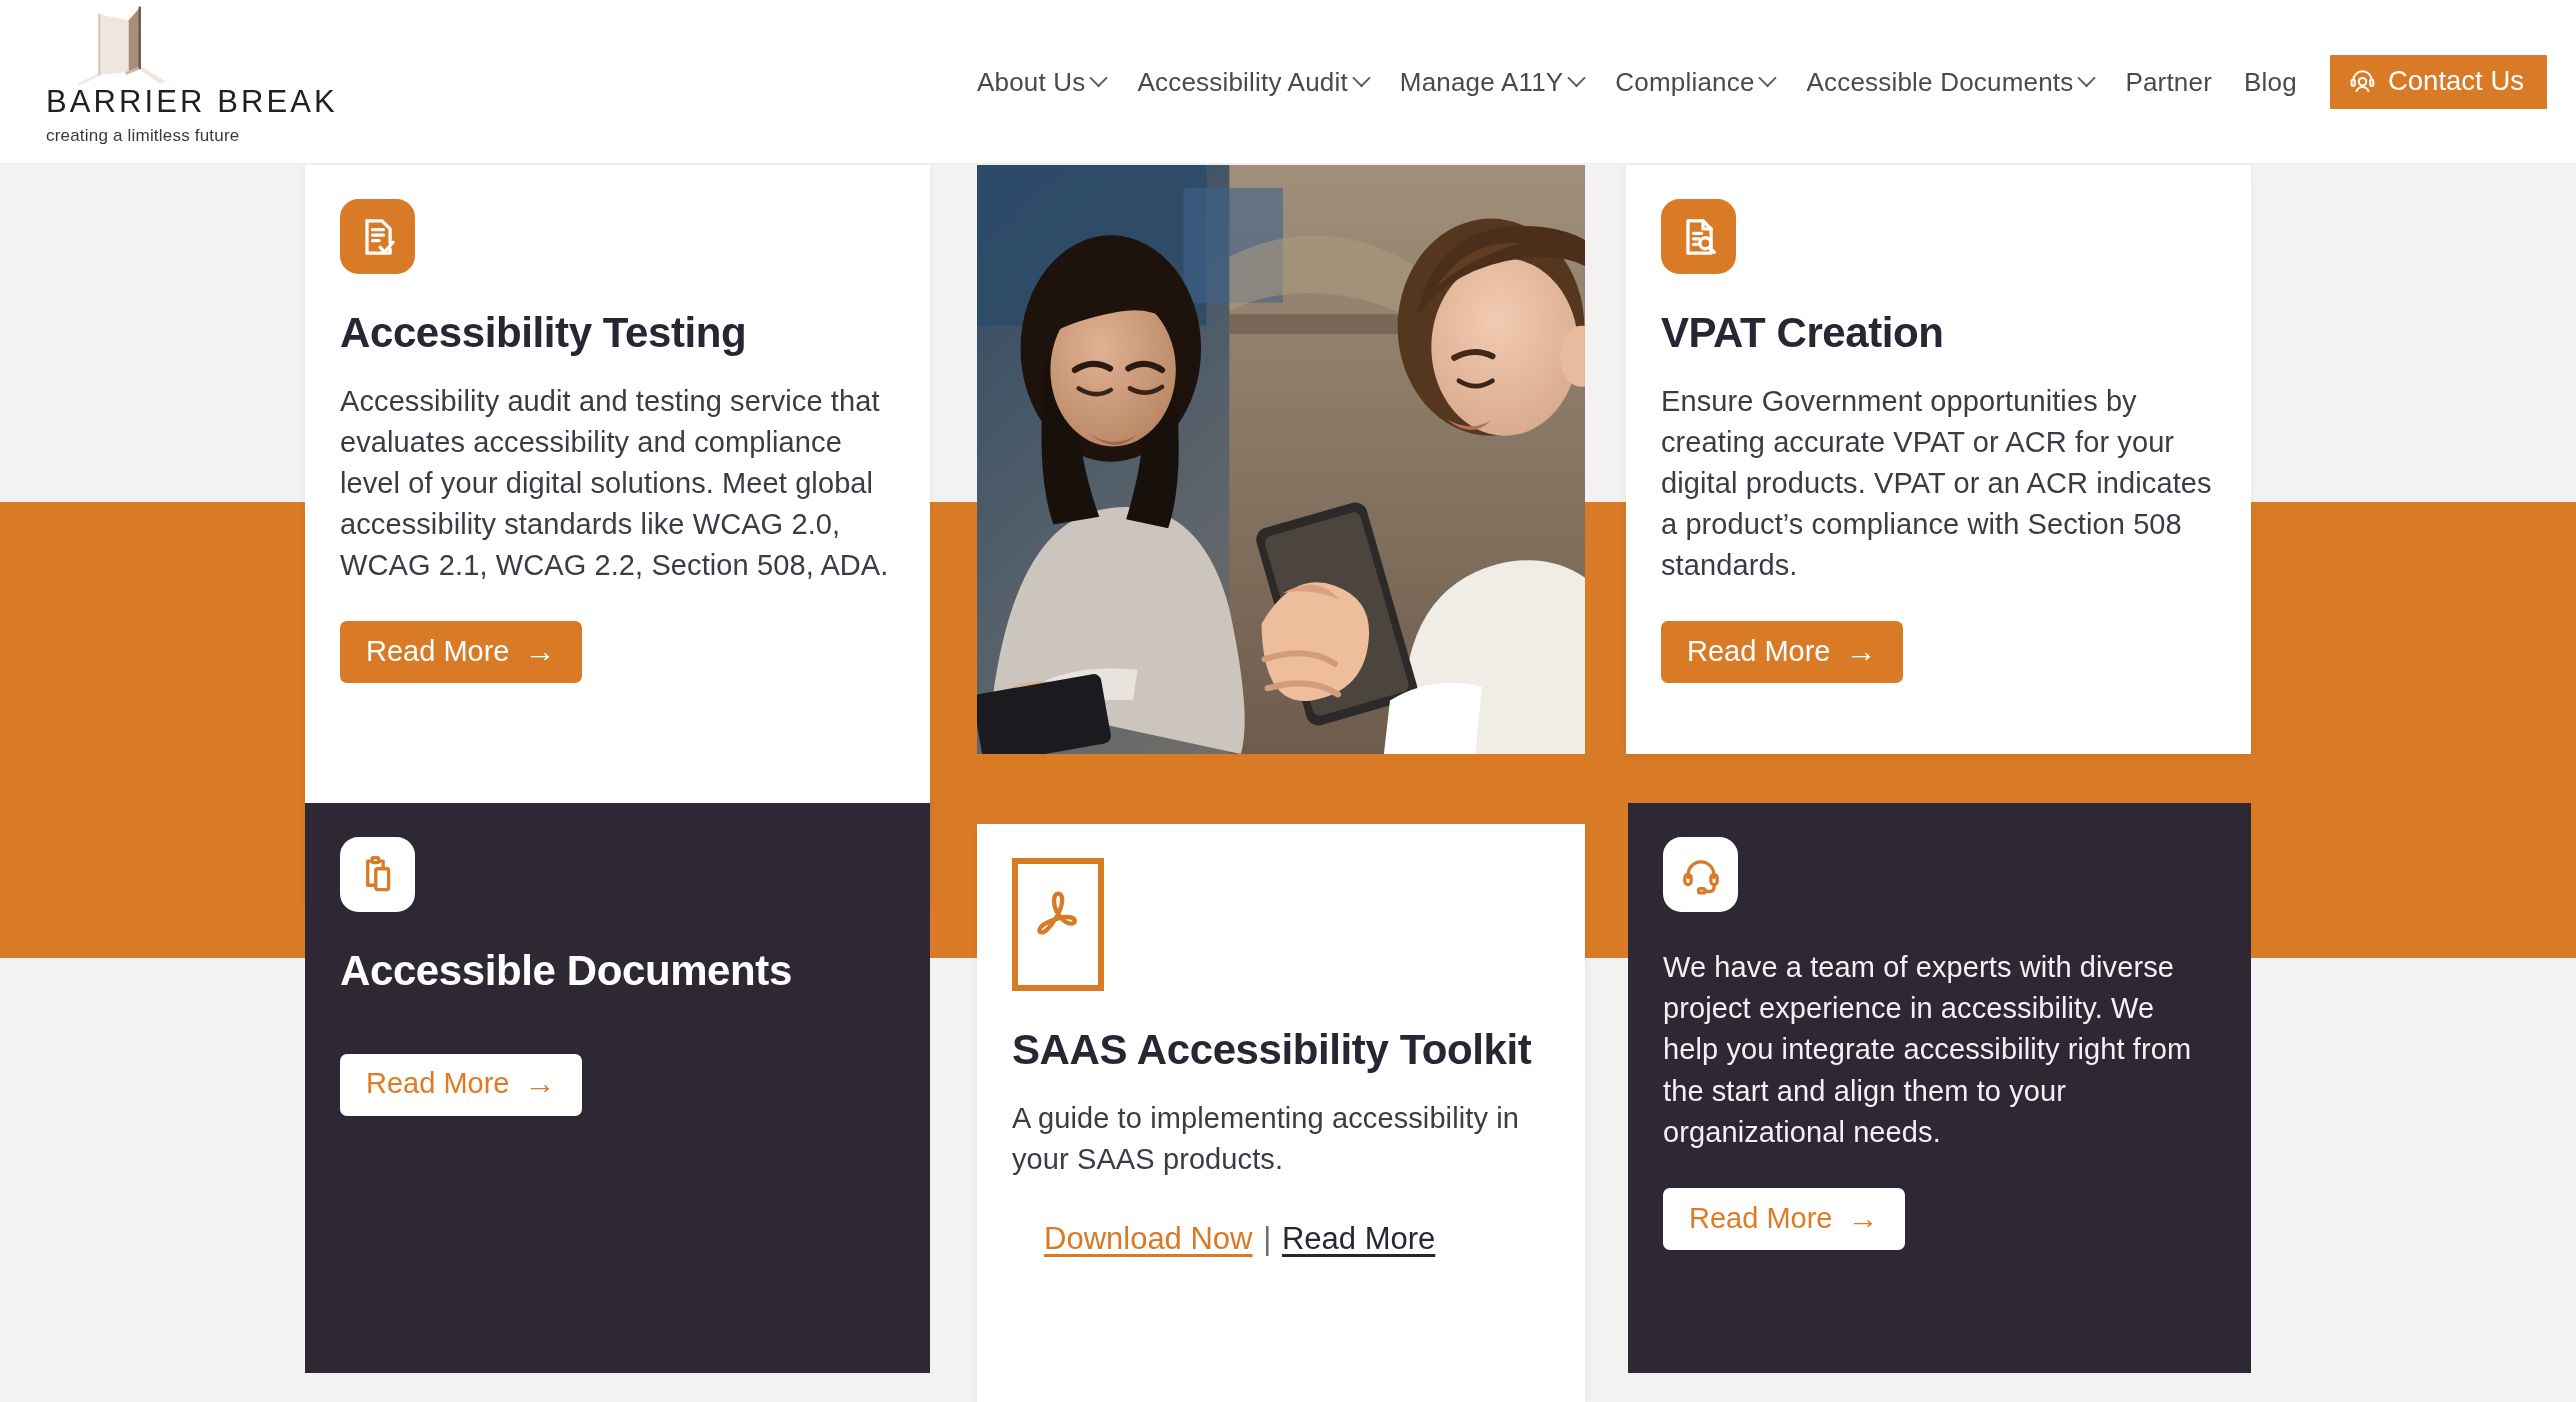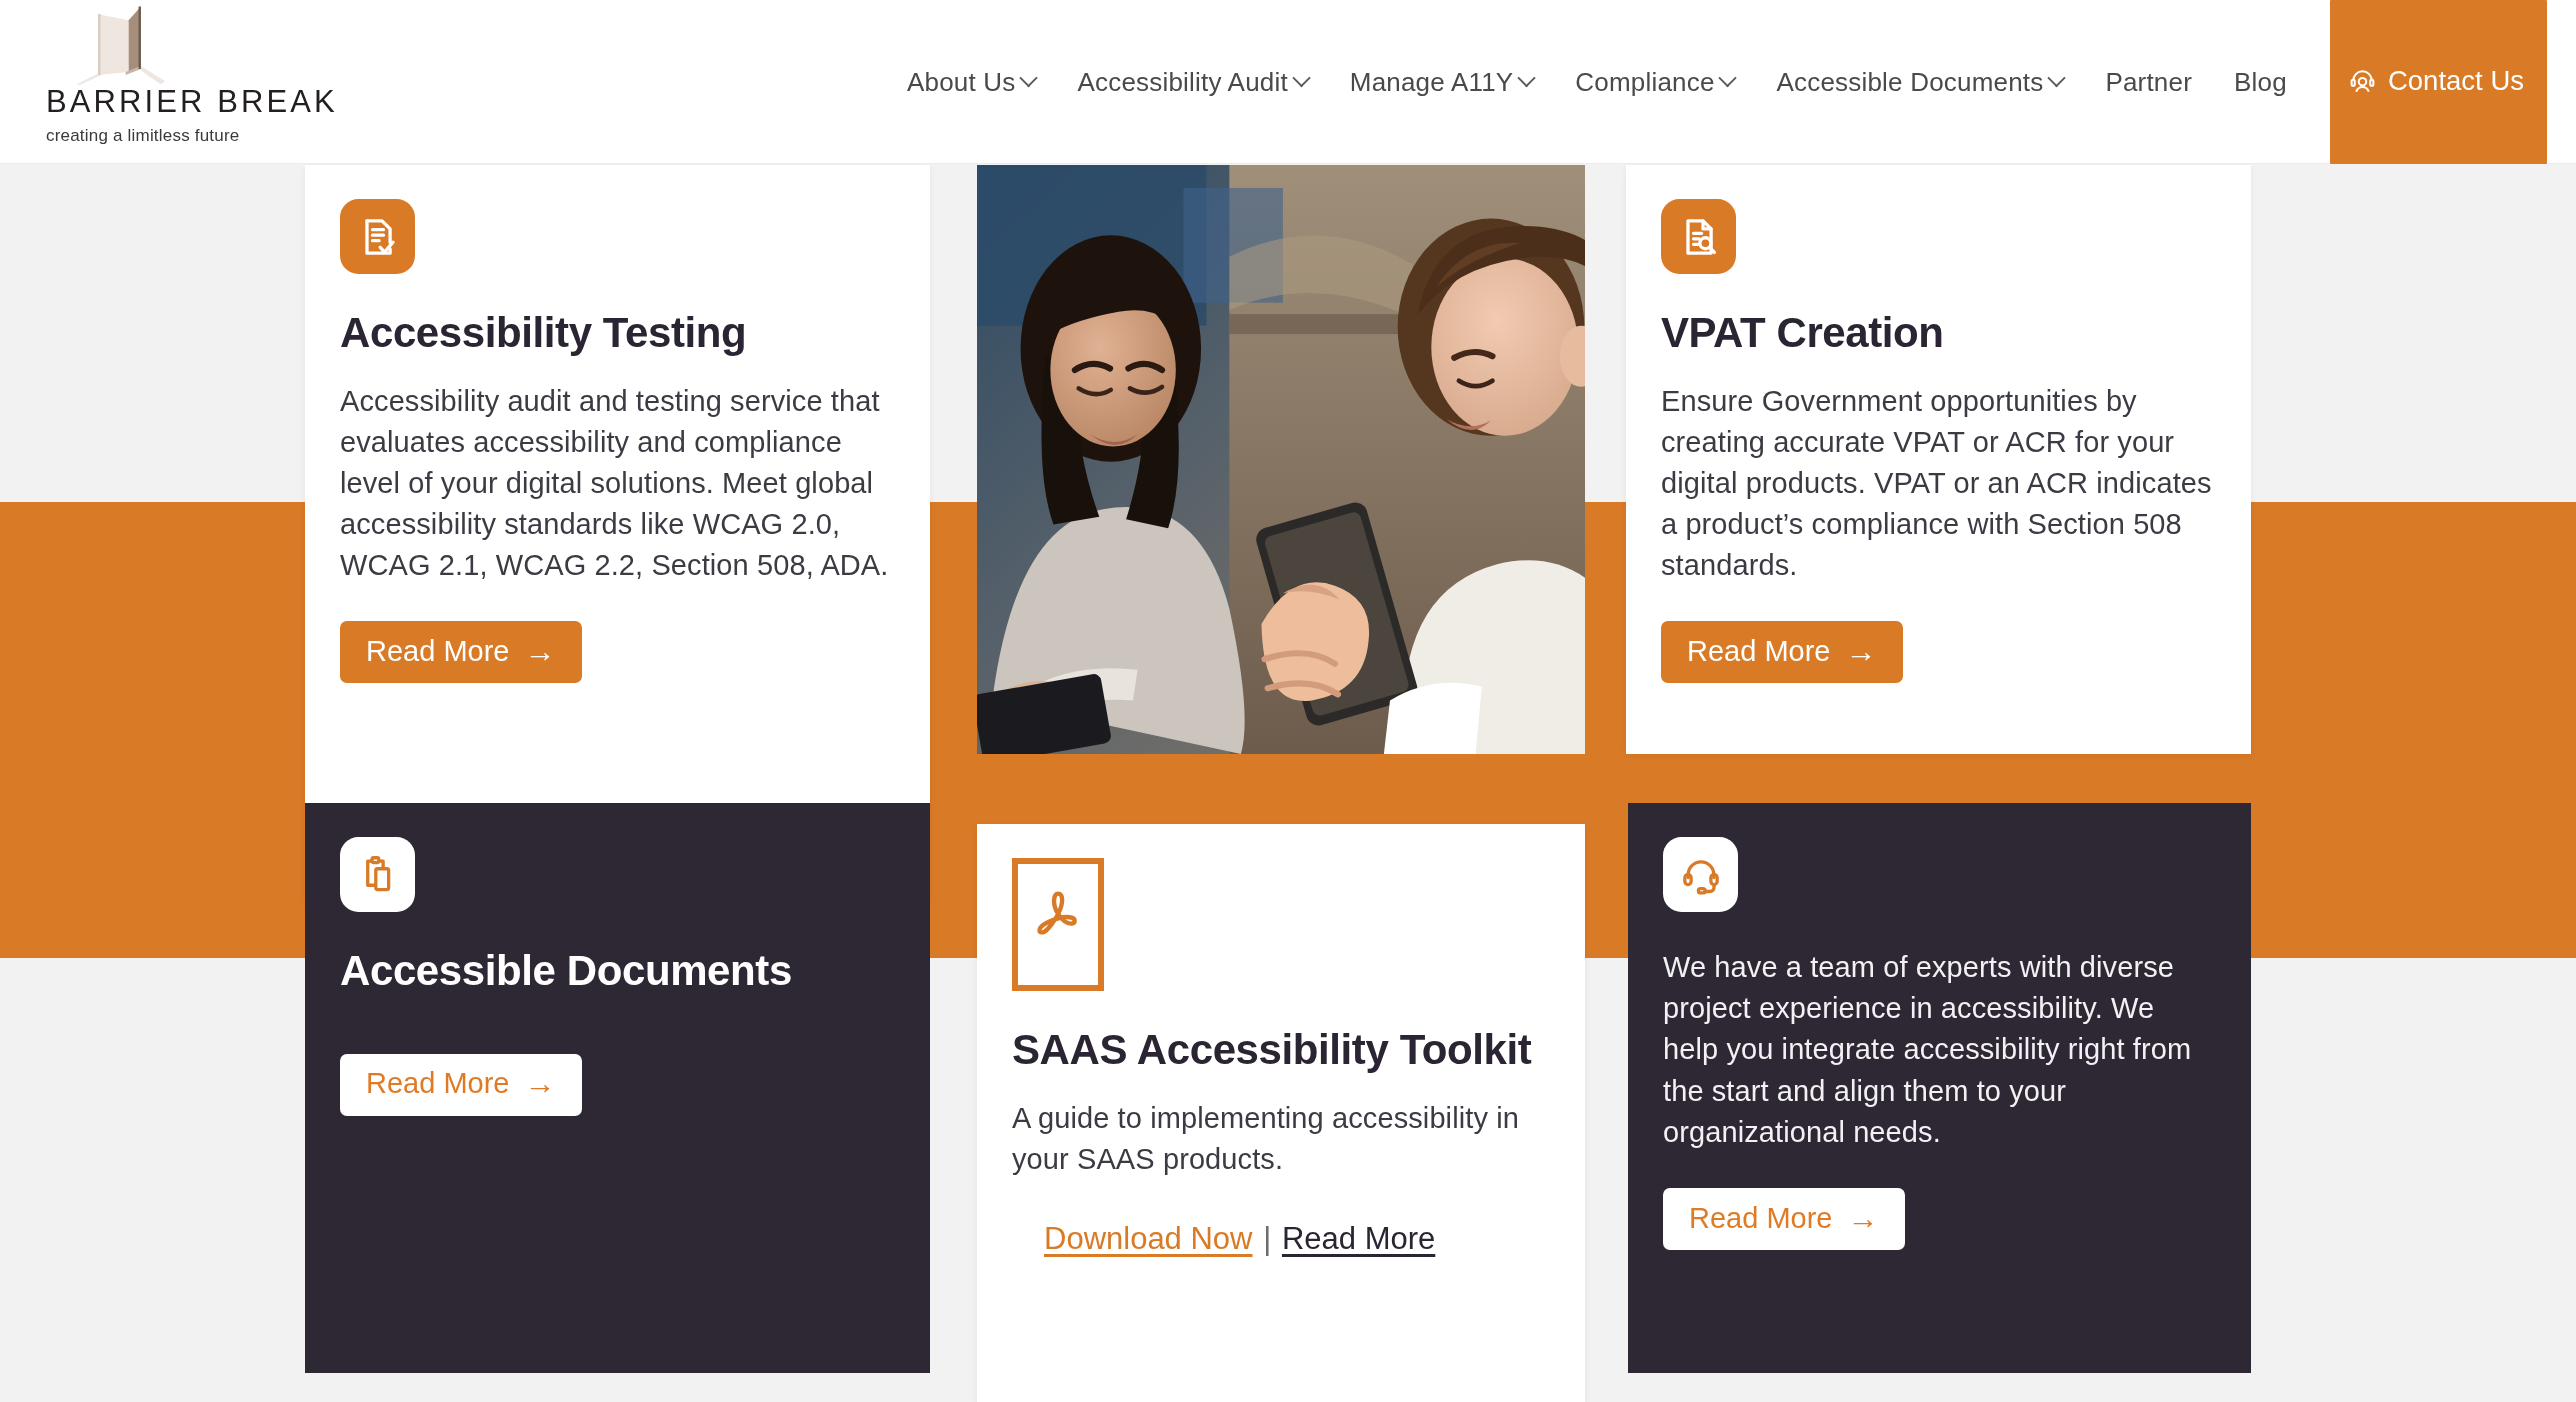--- a/index.html
+++ b/index.html
@@ -69,21 +69,22 @@
     letter-spacing: 0.2px;
     margin-top: 9.2px;
     white-space: nowrap;
   }
 
   .main-nav {
     position: absolute;
     right: 29px; top: 0;
     height: 164px;
     display: flex;
-    gap: 10px;
+    align-items: center;
+    gap: 0;
   }
   .nav-item {
     display: flex;
     align-items: center;
     gap: 6.9px;
     font-size: 26px;
     color: #4a4a4a;
     padding: 0 16px;
     white-space: nowrap;
     cursor: pointer;

